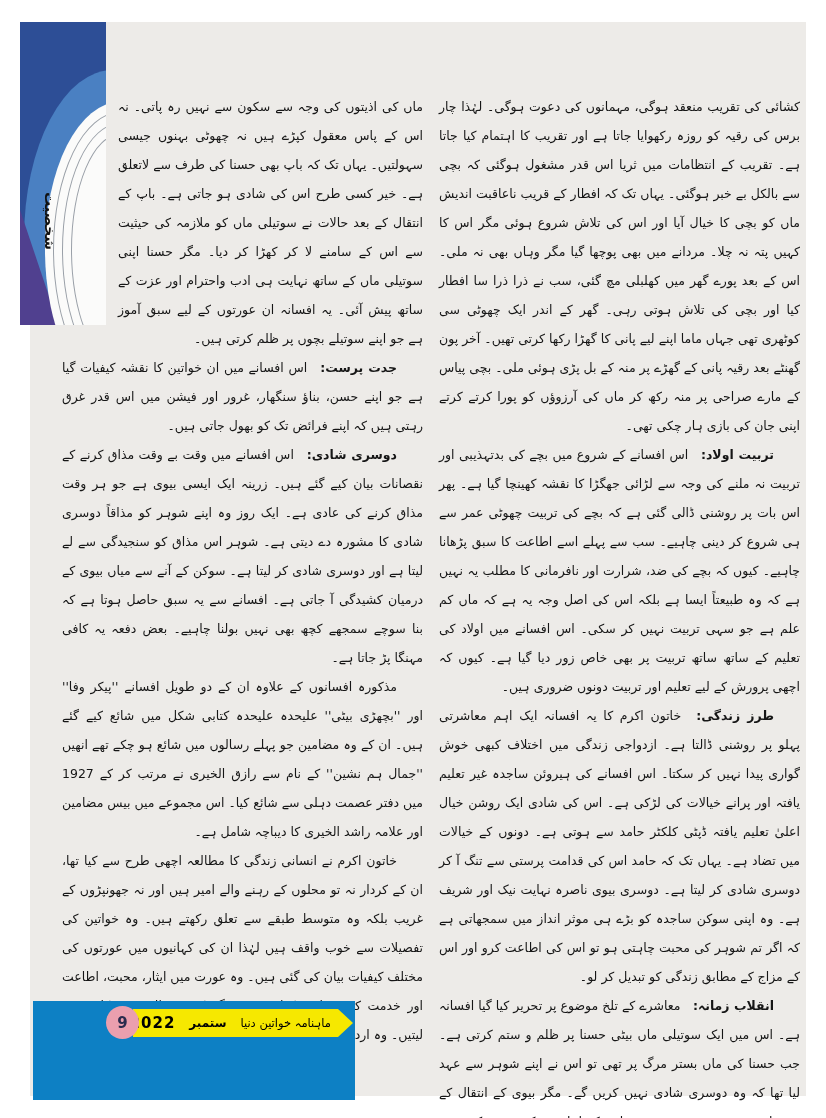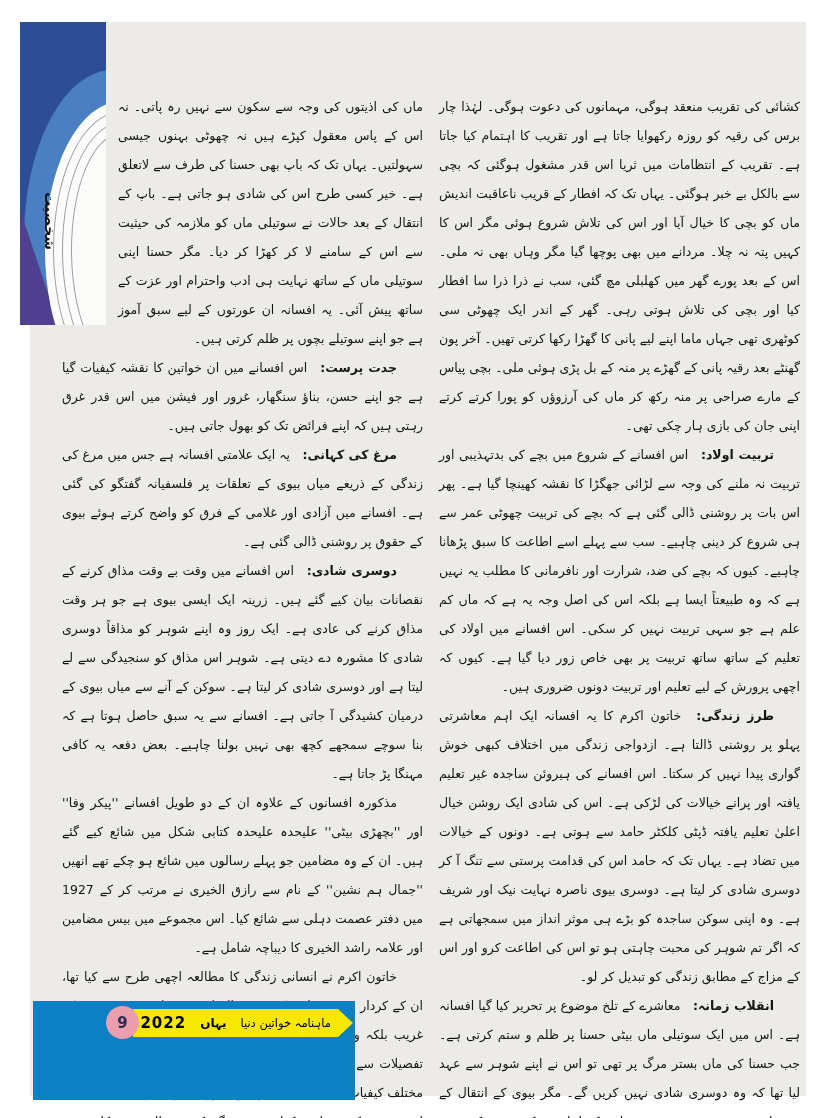--- a/index.html
+++ b/index.html
@@ -59,39 +59,38 @@
     <div class="content">
       <div class="col">
           <p class="para"><span>کشائی کی تقریب منعقد ہوگی، مہمانوں کی دعوت ہوگی۔ لہٰذا چار برس کی رقیہ کو روزہ رکھوایا جاتا ہے اور تقریب کا اہتمام کیا جاتا ہے۔ تقریب کے انتظامات میں ثریا اس قدر مشغول ہوگئی کہ بچی سے بالکل بے خبر ہوگئی۔ یہاں تک کہ افطار کے قریب ناعاقبت اندیش ماں کو بچی کا خیال آیا اور اس کی تلاش شروع ہوئی مگر اس کا کہیں پتہ نہ چلا۔ مردانے میں بھی پوچھا گیا مگر وہاں بھی نہ ملی۔ اس کے بعد پورے گھر میں کھلبلی مچ گئی، سب نے ذرا ذرا سا افطار کیا اور بچی کی تلاش ہوتی رہی۔ گھر کے اندر ایک چھوٹی سی کوٹھری تھی جہاں ماما اپنے لیے پانی کا گھڑا رکھا کرتی تھیں۔ آخر پون گھنٹے بعد رقیہ پانی کے گھڑے پر منہ کے بل پڑی ہوئی ملی۔ بچی پیاس کے مارے صراحی پر منہ رکھ کر ماں کی آرزوؤں کو پورا کرتے کرتے اپنی جان کی بازی ہار چکی تھی۔</span></p>
           <p class="para indent"><b>تربیت اولاد: </b><span>اس افسانے کے شروع میں بچے کی بدتہذیبی اور تربیت نہ ملنے کی وجہ سے لڑائی جھگڑا کا نقشہ کھینچا گیا ہے۔ پھر اس بات پر روشنی ڈالی گئی ہے کہ بچے کی تربیت چھوٹی عمر سے ہی شروع کر دینی چاہیے۔ سب سے پہلے اسے اطاعت کا سبق پڑھانا چاہیے۔ کیوں کہ بچے کی ضد، شرارت اور نافرمانی کا مطلب یہ نہیں ہے کہ وہ طبیعتاً ایسا ہے بلکہ اس کی اصل وجہ یہ ہے کہ ماں کم علم ہے جو سہی تربیت نہیں کر سکی۔ اس افسانے میں اولاد کی تعلیم کے ساتھ ساتھ تربیت پر بھی خاص زور دیا گیا ہے۔ کیوں کہ اچھی پرورش کے لیے تعلیم اور تربیت دونوں ضروری ہیں۔</span></p>
           <p class="para indent"><b>طرز زندگی: </b><span>خاتون اکرم کا یہ افسانہ ایک اہم معاشرتی پہلو پر روشنی ڈالتا ہے۔ ازدواجی زندگی میں اختلاف کبھی خوش گواری پیدا نہیں کر سکتا۔ اس افسانے کی ہیروئن ساجدہ غیر تعلیم یافتہ اور پرانے خیالات کی لڑکی ہے۔ اس کی شادی ایک روشن خیال اعلیٰ تعلیم یافتہ ڈپٹی کلکٹر حامد سے ہوتی ہے۔ دونوں کے خیالات میں تضاد ہے۔ یہاں تک کہ حامد اس کی قدامت پرستی سے تنگ آ کر دوسری شادی کر لیتا ہے۔ دوسری بیوی ناصرہ نہایت نیک اور شریف ہے۔ وہ اپنی سوکن ساجدہ کو بڑے ہی موثر انداز میں سمجھاتی ہے کہ اگر تم شوہر کی محبت چاہتی ہو تو اس کی اطاعت کرو اور اس کے مزاج کے مطابق زندگی کو تبدیل کر لو۔</span></p>
           <p class="para indent"><b>انقلاب زمانہ: </b><span>معاشرے کے تلخ موضوع پر تحریر کیا گیا افسانہ ہے۔ اس میں ایک سوتیلی ماں بیٹی حسنا پر ظلم و ستم کرتی ہے۔ جب حسنا کی ماں بستر مرگ پر تھی تو اس نے اپنے شوہر سے عہد لیا تھا کہ وہ دوسری شادی نہیں کریں گے۔ مگر بیوی کے انتقال کے چھ ماہ بعد ہی شوہر دوسری شادی کر لیتا ہے۔ کچے ذہن کی بچی اپنی اصل ماں کو تو بھول جاتی ہے مگر سوتیلی</span></p>
         </div>
       <div class="col">
           <p class="para"><span class="deco-spacer"></span><span>ماں کی اذیتوں کی وجہ سے سکون سے نہیں رہ پاتی۔ نہ اس کے پاس معقول کپڑے ہیں نہ چھوٹی بہنوں جیسی سہولتیں۔ یہاں تک کہ باپ بھی حسنا کی طرف سے لاتعلق ہے۔ خیر کسی طرح اس کی شادی ہو جاتی ہے۔ باپ کے انتقال کے بعد حالات نے سوتیلی ماں کو ملازمہ کی حیثیت سے اس کے سامنے لا کر کھڑا کر دیا۔ مگر حسنا اپنی سوتیلی ماں کے ساتھ نہایت ہی ادب واحترام اور عزت کے ساتھ پیش آئی۔ یہ افسانہ ان عورتوں کے لیے سبق آموز ہے جو اپنے سوتیلے بچوں پر ظلم کرتی ہیں۔</span></p>
           <p class="para indent"><b>جدت پرست: </b><span>اس افسانے میں ان خواتین کا نقشہ کیفیات گیا ہے جو اپنے حسن، بناؤ سنگھار، غرور اور فیشن میں اس قدر غرق رہتی ہیں کہ اپنے فرائض تک کو بھول جاتی ہیں۔</span></p>
-          <p class="para indent"><b>مرغ کی کہانی: </b><span>یہ ایک علامتی افسانہ ہے جس میں مرغ کی زندگی کے ذریعے میاں بیوی کے تعلقات پر فلسفیانہ گفتگو کی گئی ہے۔ افسانے میں آزادی اور غلامی کے فرق کو واضح کرتے ہوئے بیوی کے حقوق پر روشنی ڈالی گئی ہے۔</span></p>
           <p class="para indent"><b>دوسری شادی: </b><span>اس افسانے میں وقت بے وقت مذاق کرنے کے نقصانات بیان کیے گئے ہیں۔ زرینہ ایک ایسی بیوی ہے جو ہر وقت مذاق کرنے کی عادی ہے۔ ایک روز وہ اپنے شوہر کو مذاقاً دوسری شادی کا مشورہ دے دیتی ہے۔ شوہر اس مذاق کو سنجیدگی سے لے لیتا ہے اور دوسری شادی کر لیتا ہے۔ سوکن کے آنے سے میاں بیوی کے درمیان کشیدگی آ جاتی ہے۔ افسانے سے یہ سبق حاصل ہوتا ہے کہ بنا سوچے سمجھے کچھ بھی نہیں بولنا چاہیے۔ بعض دفعہ یہ کافی مہنگا پڑ جاتا ہے۔</span></p>
           <p class="para indent"><span>مذکورہ افسانوں کے علاوہ ان کے دو طویل افسانے ''پیکر وفا'' اور ''بچھڑی بیٹی'' علیحدہ علیحدہ کتابی شکل میں شائع کیے گئے ہیں۔ ان کے وہ مضامین جو پہلے رسالوں میں شائع ہو چکے تھے انھیں ''جمال ہم نشین'' کے نام سے رازق الخیری نے مرتب کر کے 1927 میں دفتر عصمت دہلی سے شائع کیا۔ اس مجموعے میں بیس مضامین اور علامہ راشد الخیری کا دیباچہ شامل ہے۔</span></p>
           <p class="para indent"><span>خاتون اکرم نے انسانی زندگی کا مطالعہ اچھی طرح سے کیا تھا، ان کے کردار نہ تو محلوں کے رہنے والے امیر ہیں اور نہ جھونپڑوں کے غریب بلکہ وہ متوسط طبقے سے تعلق رکھتے ہیں۔ وہ خواتین کی تفصیلات سے خوب واقف ہیں لہٰذا ان کی کہانیوں میں عورتوں کی مختلف کیفیات بیان کی گئی ہیں۔ وہ عورت میں ایثار، محبت، اطاعت اور خدمت کے جذبات دکھاتی ہیں مگر کبھی مبالغہ سے کام نہیں لیتیں۔ وہ اردو انگریزی کے علاوہ فارسی اور</span></p>
         </div>
     </div>
   </div>
 
   <div class="deco">
     <div class="mblue"></div>
     <div class="purple"></div>
     <div class="oval"></div>
     <div class="arc arc1"></div>
     <div class="arc arc2"></div>
     <div class="arc arc3"></div>
   </div>
   <div class="side-label">شخصیت</div>
 
   <div class="footer-blue"></div>
   <div class="footer-banner">
     <span class="mag">ماہنامہ خواتین دنیا</span>
-    <span class="month">یہاں</span>
+    <span class="month">ستمبر</span>
     <span class="year">2022</span>
   </div>
   <div class="page-circle">9</div>
 
 </div>
 
 </body></html>

